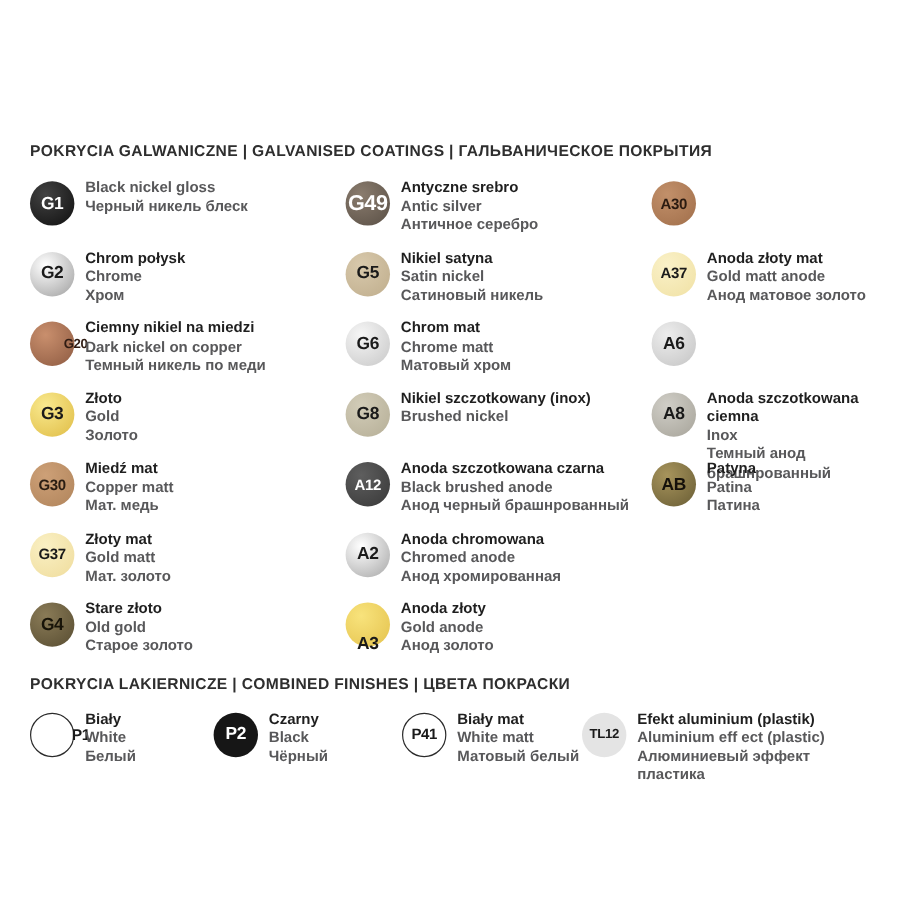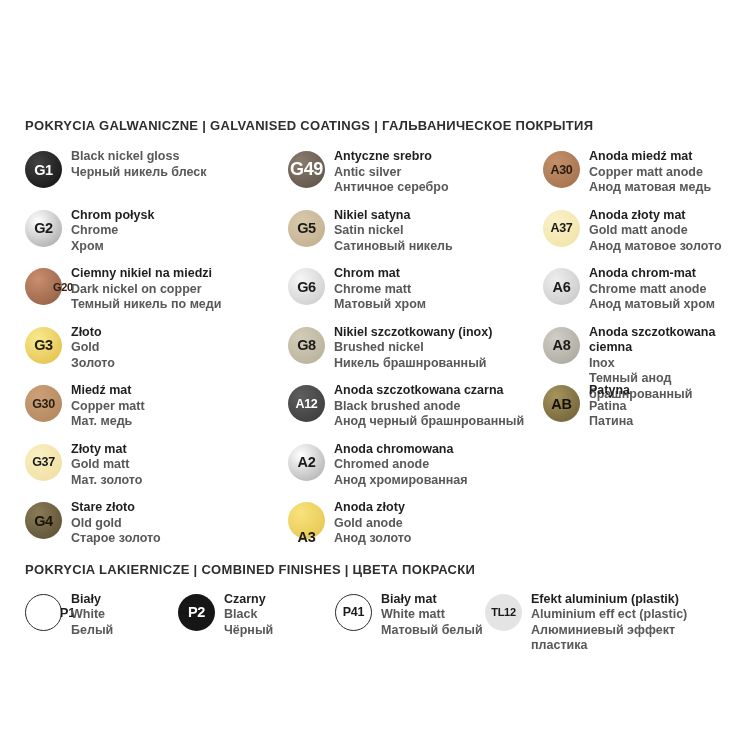--- a/index.html
+++ b/index.html
@@ -155,21 +155,20 @@
     </span>
   </div>
 
   <div class="item">
     <span class="circle" style="background: radial-gradient(circle at 35% 30%, rgb(210, 204, 184), rgb(181, 174, 150)); color: rgb(26, 26, 26);">
       <span class="code" style="font-size: 14.5px;">G8</span>
     </span>
     <span class="txt">
       <span class="pl">Nikiel szczotkowany (inox)</span>
       <span class="en">Brushed nickel</span>
-      <span class="ru">Никель брашнрованный</span>
     </span>
   </div>
 
   <div class="item">
     <span class="circle" style="background: radial-gradient(circle at 35% 30%, rgb(94, 94, 94), rgb(56, 56, 56)); color: rgb(255, 255, 255);">
       <span class="code" style="font-size: 12.5px;">A12</span>
     </span>
     <span class="txt">
       <span class="pl">Anoda szczotkowana czarna</span>
       <span class="en">Black brushed anode</span>
@@ -196,47 +195,37 @@
       <span class="pl">Anoda złoty</span>
       <span class="en">Gold anode</span>
       <span class="ru">Анод золото</span>
     </span>
   </div>
 
   <div class="item">
     <span class="circle" style="background: radial-gradient(circle at 35% 30%, rgb(194, 144, 106), rgb(160, 110, 74)); color: rgb(42, 26, 16);">
       <span class="code" style="font-size: 12.5px;">A30</span>
     </span>
-    <span class="txt">
-      <span class="pl">Anoda miedź mat</span>
-      <span class="en">Copper matt anode</span>
-      <span class="ru">Анод матовая медь</span>
-    </span>
   </div>
 
   <div class="item">
     <span class="circle" style="background: radial-gradient(circle at 35% 30%, rgb(250, 241, 200), rgb(240, 225, 164)); color: rgb(26, 26, 26);">
       <span class="code" style="font-size: 12.5px;">A37</span>
     </span>
     <span class="txt">
       <span class="pl">Anoda złoty mat</span>
       <span class="en">Gold matt anode</span>
       <span class="ru">Анод матовое золото</span>
     </span>
   </div>
 
   <div class="item">
     <span class="circle" style="background: radial-gradient(circle at 35% 30%, rgb(237, 237, 237), rgb(196, 196, 196)); color: rgb(26, 26, 26);">
       <span class="code" style="font-size: 14.5px;">A6</span>
     </span>
-    <span class="txt">
-      <span class="pl">Anoda chrom-mat</span>
-      <span class="en">Chrome matt anode</span>
-      <span class="ru">Анод матовый хром</span>
-    </span>
   </div>
 
   <div class="item">
     <span class="circle" style="background: radial-gradient(circle at 35% 30%, rgb(208, 206, 199), rgb(166, 163, 153)); color: rgb(26, 26, 26);">
       <span class="code" style="font-size: 14.5px;">A8</span>
     </span>
     <span class="txt">
       <span class="pl">Anoda szczotkowana ciemna</span>
       <span class="en">Inox</span>
       <span class="ru">Темный анод брашнрованный</span>

